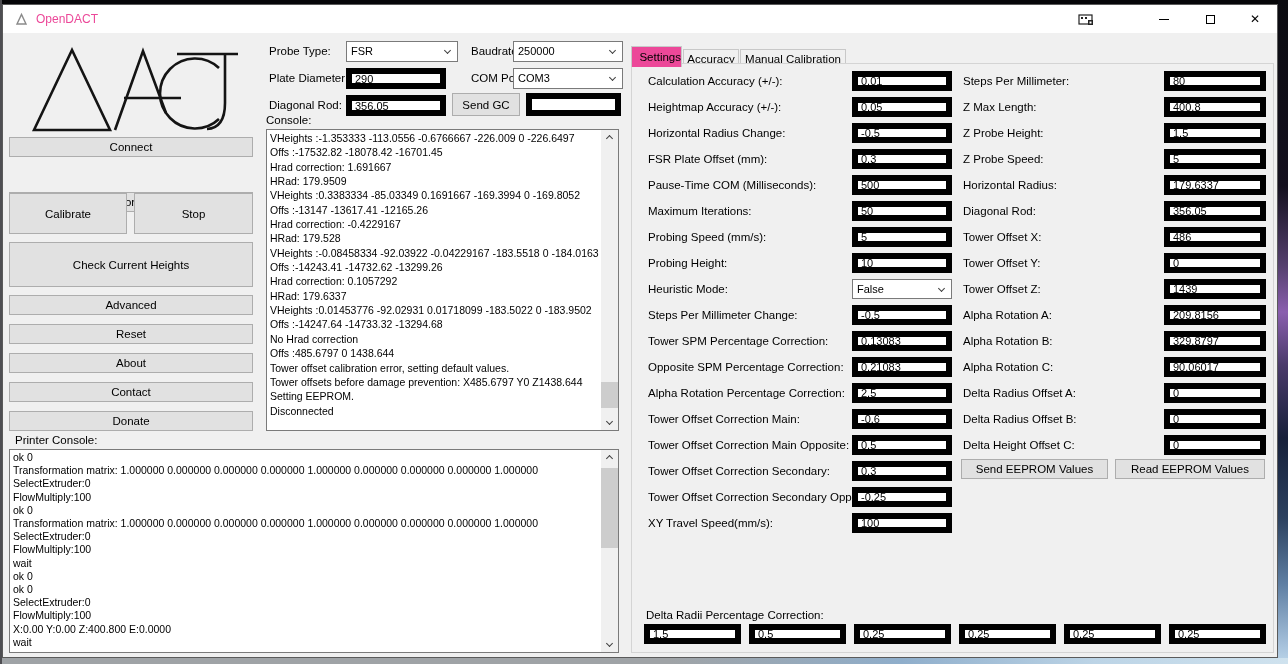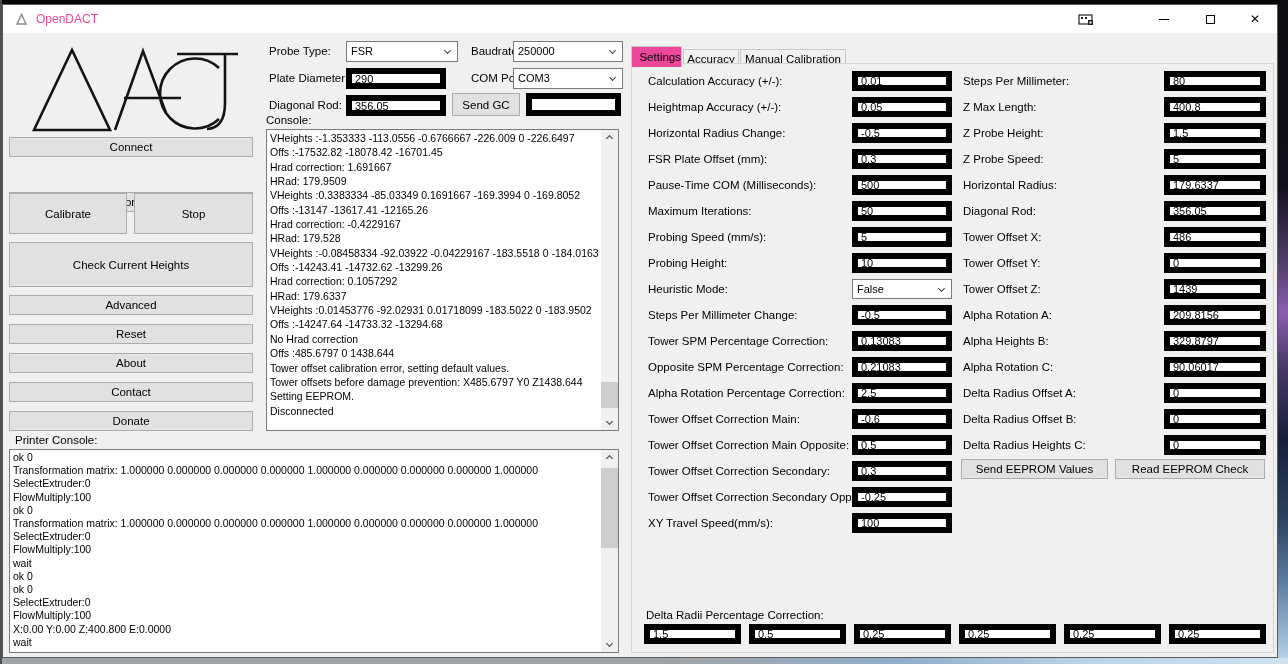--- a/index.html
+++ b/index.html
@@ -356,46 +356,46 @@
       </div>
       <div class="form-row" style="top: 208px;">
         <span class="flabel">Tower Offset Z:</span>
         <input class="tb ffield" value="1439" style="">
       </div>
       <div class="form-row" style="top: 234px;">
         <span class="flabel">Alpha Rotation A:</span>
         <input class="tb ffield" value="209.8156" style="">
       </div>
       <div class="form-row" style="top: 260px;">
-        <span class="flabel">Alpha Heights B:</span>
+        <span class="flabel">Alpha Rotation B:</span>
         <input class="tb ffield" value="329.8797" style="">
       </div>
       <div class="form-row" style="top: 286px;">
         <span class="flabel">Alpha Rotation C:</span>
         <input class="tb ffield" value="90.06017" style="">
       </div>
       <div class="form-row" style="top: 312px;">
         <span class="flabel">Delta Radius Offset A:</span>
         <input class="tb ffield" value="0" style="">
       </div>
       <div class="form-row" style="top: 338px;">
         <span class="flabel">Delta Radius Offset B:</span>
         <input class="tb ffield" value="0" style="">
       </div>
       <div class="form-row" style="top: 364px;">
-        <span class="flabel">Delta Radius Heights C:</span>
+        <span class="flabel">Delta Height Offset C:</span>
         <input class="tb ffield" value="0" style="">
       </div>
     </div>
 
   <div class="btn" style="left:958px;top:454px;width:147px;height:20px;">
       <span>Send EEPROM Values</span>
     </div>
   <div class="btn" style="left:1112px;top:454px;width:150px;height:20px;">
-      <span>Read EEPROM Check</span>
+      <span>Read EEPROM Values</span>
     </div>
 
   <span class="lbl" style="left:643px;top:604px;">Delta Radii Percentage Correction:</span>
   <div style="position:absolute;left:641px;top:619px;width:630px;height:20px;">
       <input class="tb dr" value="1.5" style="left: 0px;">
       <input class="tb dr" value="0.5" style="left: 105px;">
       <input class="tb dr" value="0.25" style="left: 210px;">
       <input class="tb dr" value="0.25" style="left: 315px;">
       <input class="tb dr" value="0.25" style="left: 420px;">
       <input class="tb dr" value="0.25" style="left: 525px;">

